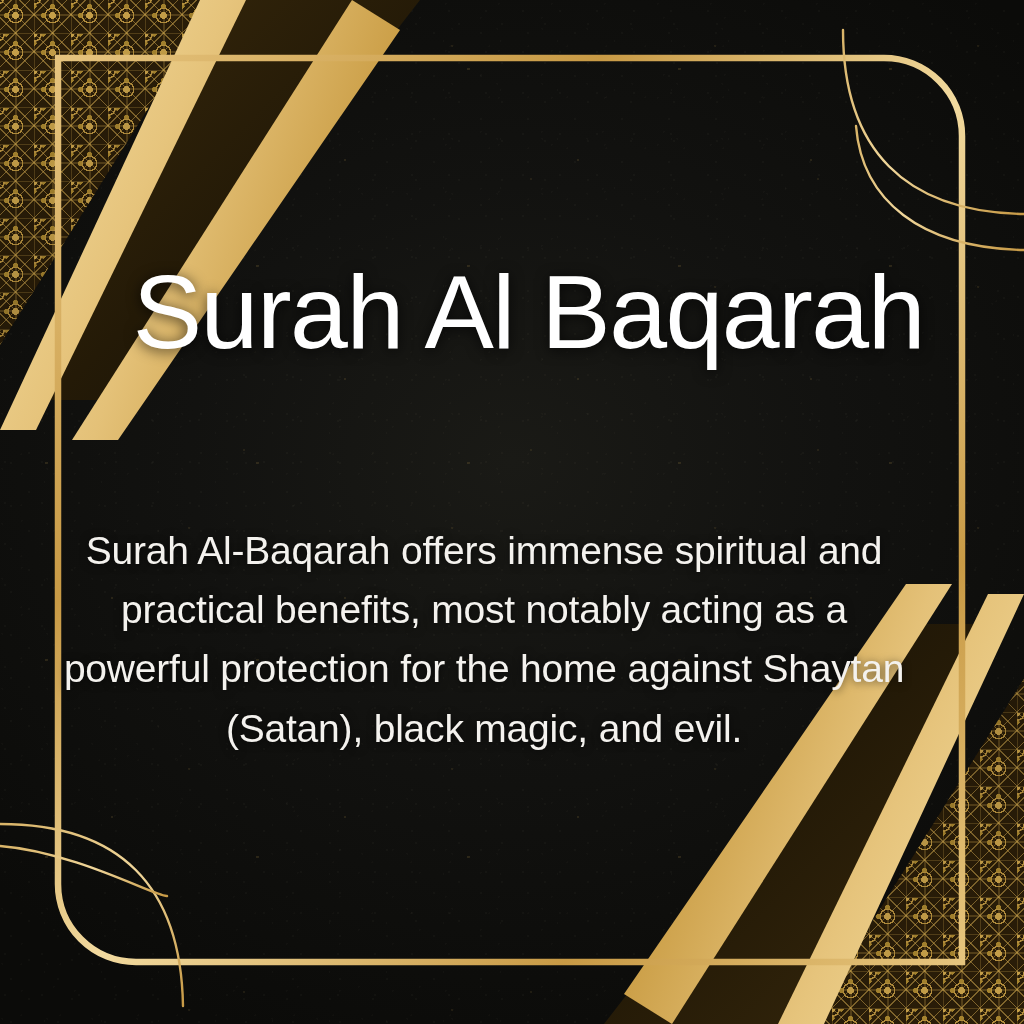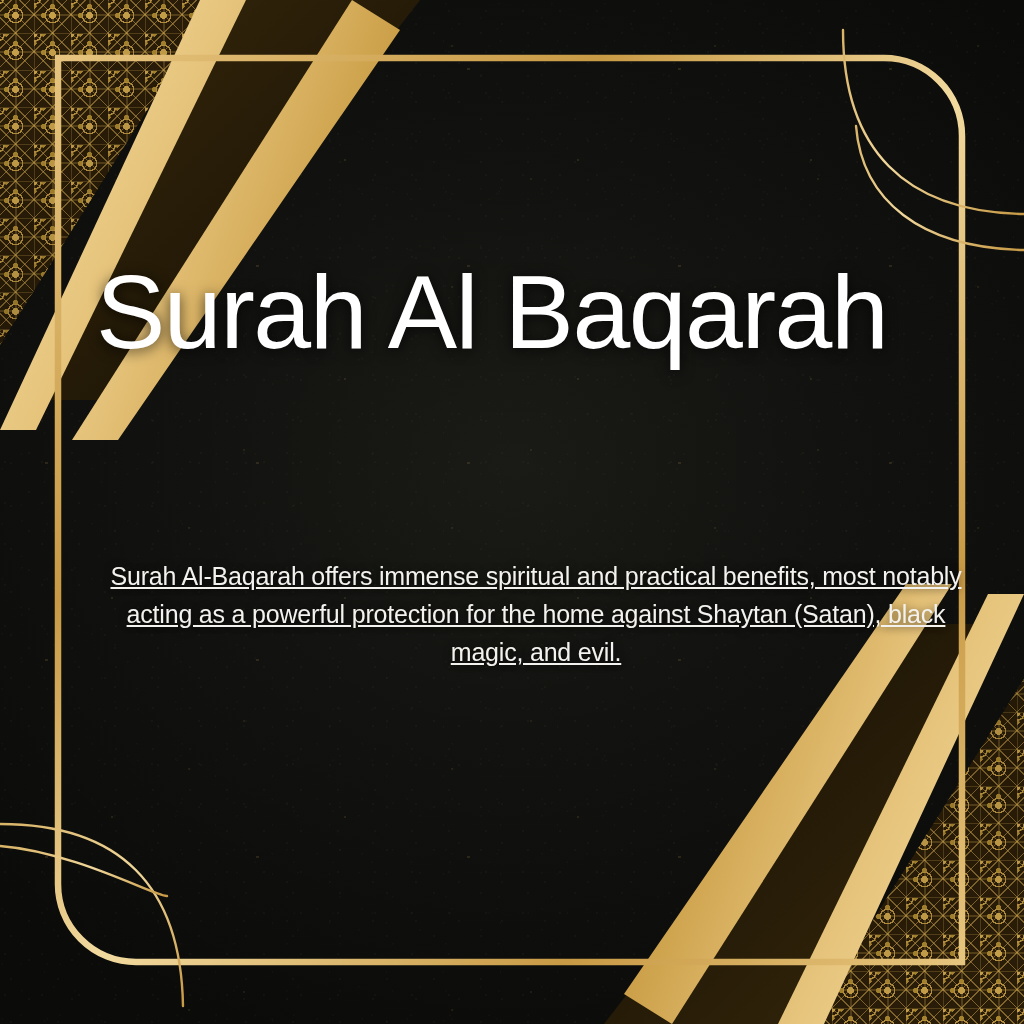--- a/index.html
+++ b/index.html
@@ -106,43 +106,42 @@
     clip-path:polygon(118px 440px, 70px 410px, 352px 0, 398px 0);}
 
   
   .arcs{position:absolute;inset:0;pointer-events:none;}
 
   
   .content{
     position:absolute;
     left:96px;right:100px;top:58px;bottom:62px;
     display:flex;flex-direction:column;
-    align-items:flex-start;justify-content:flex-start;
+    align-items:flex-end;justify-content:flex-start;
     text-align:center;
   }
   .title{
     margin-top:200px;
     font-size:104px;
     line-height:1.05;
     font-weight:400;
     letter-spacing:-1.5px;
     color:#ffffff;
     white-space:nowrap;
     text-shadow:0 2px 14px rgba(0,0,0,.7);
   }
   .body-text{
-    margin-top:120px;
+    margin-top:84px;
     width:880px;
-    font-size:25px;
+    font-size:39px;
     line-height:1.52;
     font-weight:400;
     color:#f4f2ee;
     letter-spacing:-.2px;
     text-shadow:0 1px 8px rgba(0,0,0,.6);
-    text-decoration:underline;
   }
 </style>
 </head>
 <body>
 
 <div id="poster">
 
   <div class="bg-base"></div>
   <div class="bg-grain"></div>
   <div class="bg-speck"></div>

